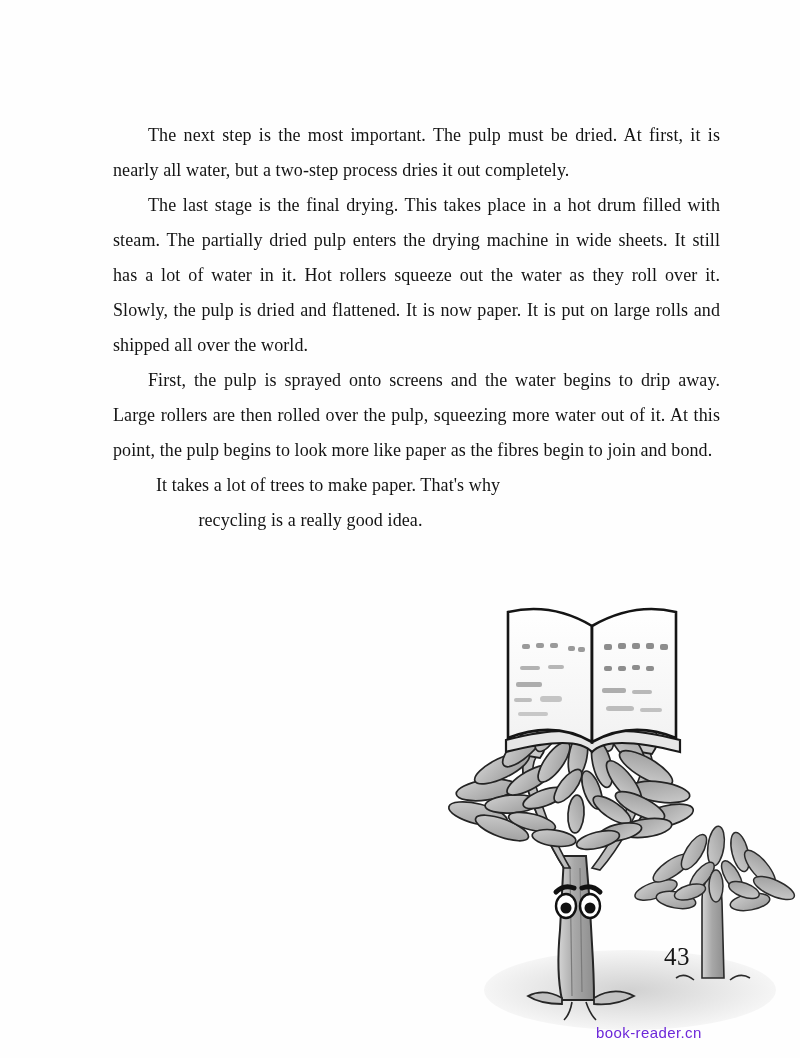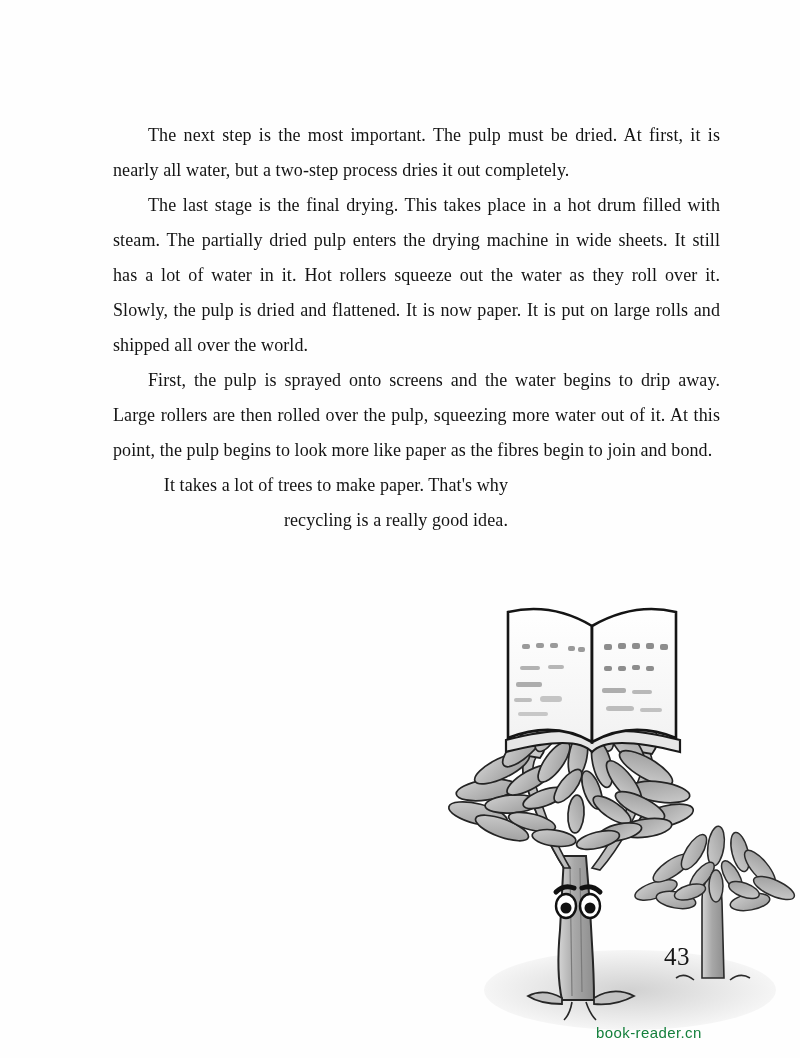--- a/index.html
+++ b/index.html
@@ -28,21 +28,21 @@
     line-height: 35px;
     letter-spacing: 0.1px;
     color: #141414;
   }
   .para {
     margin: 0;
     text-indent: 35px;
     text-align: justify;
     text-justify: inter-word;
   }
-  .para.last-loose { text-align: right; }
+  .para.last-loose { text-align: center; }
 
   
   .art-float {
     float: right;
     width: 212px;
     height: 300px;
     shape-outside: polygon(0px 0px, 212px 0px, 212px 300px, 0px 300px);
   }
   .art-float-top { height: 134px; }
 
@@ -69,21 +69,21 @@
   }
 
   
   .watermark {
     position: absolute;
     left: 596px;
     top: 1024px;
     font-family: "Liberation Sans", "DejaVu Sans", sans-serif;
     font-size: 15px;
     letter-spacing: 0.4px;
-    color: #15803d;
+    color: #6d28d9;
   }
 </style>
 </head>
 <body>
 
 <div class="page">
 
   <div class="text-column">
 
     <p class="para">The next step is the most important. The pulp must be dried. At first, it is nearly all water, but a two-step process dries it out completely.</p>

